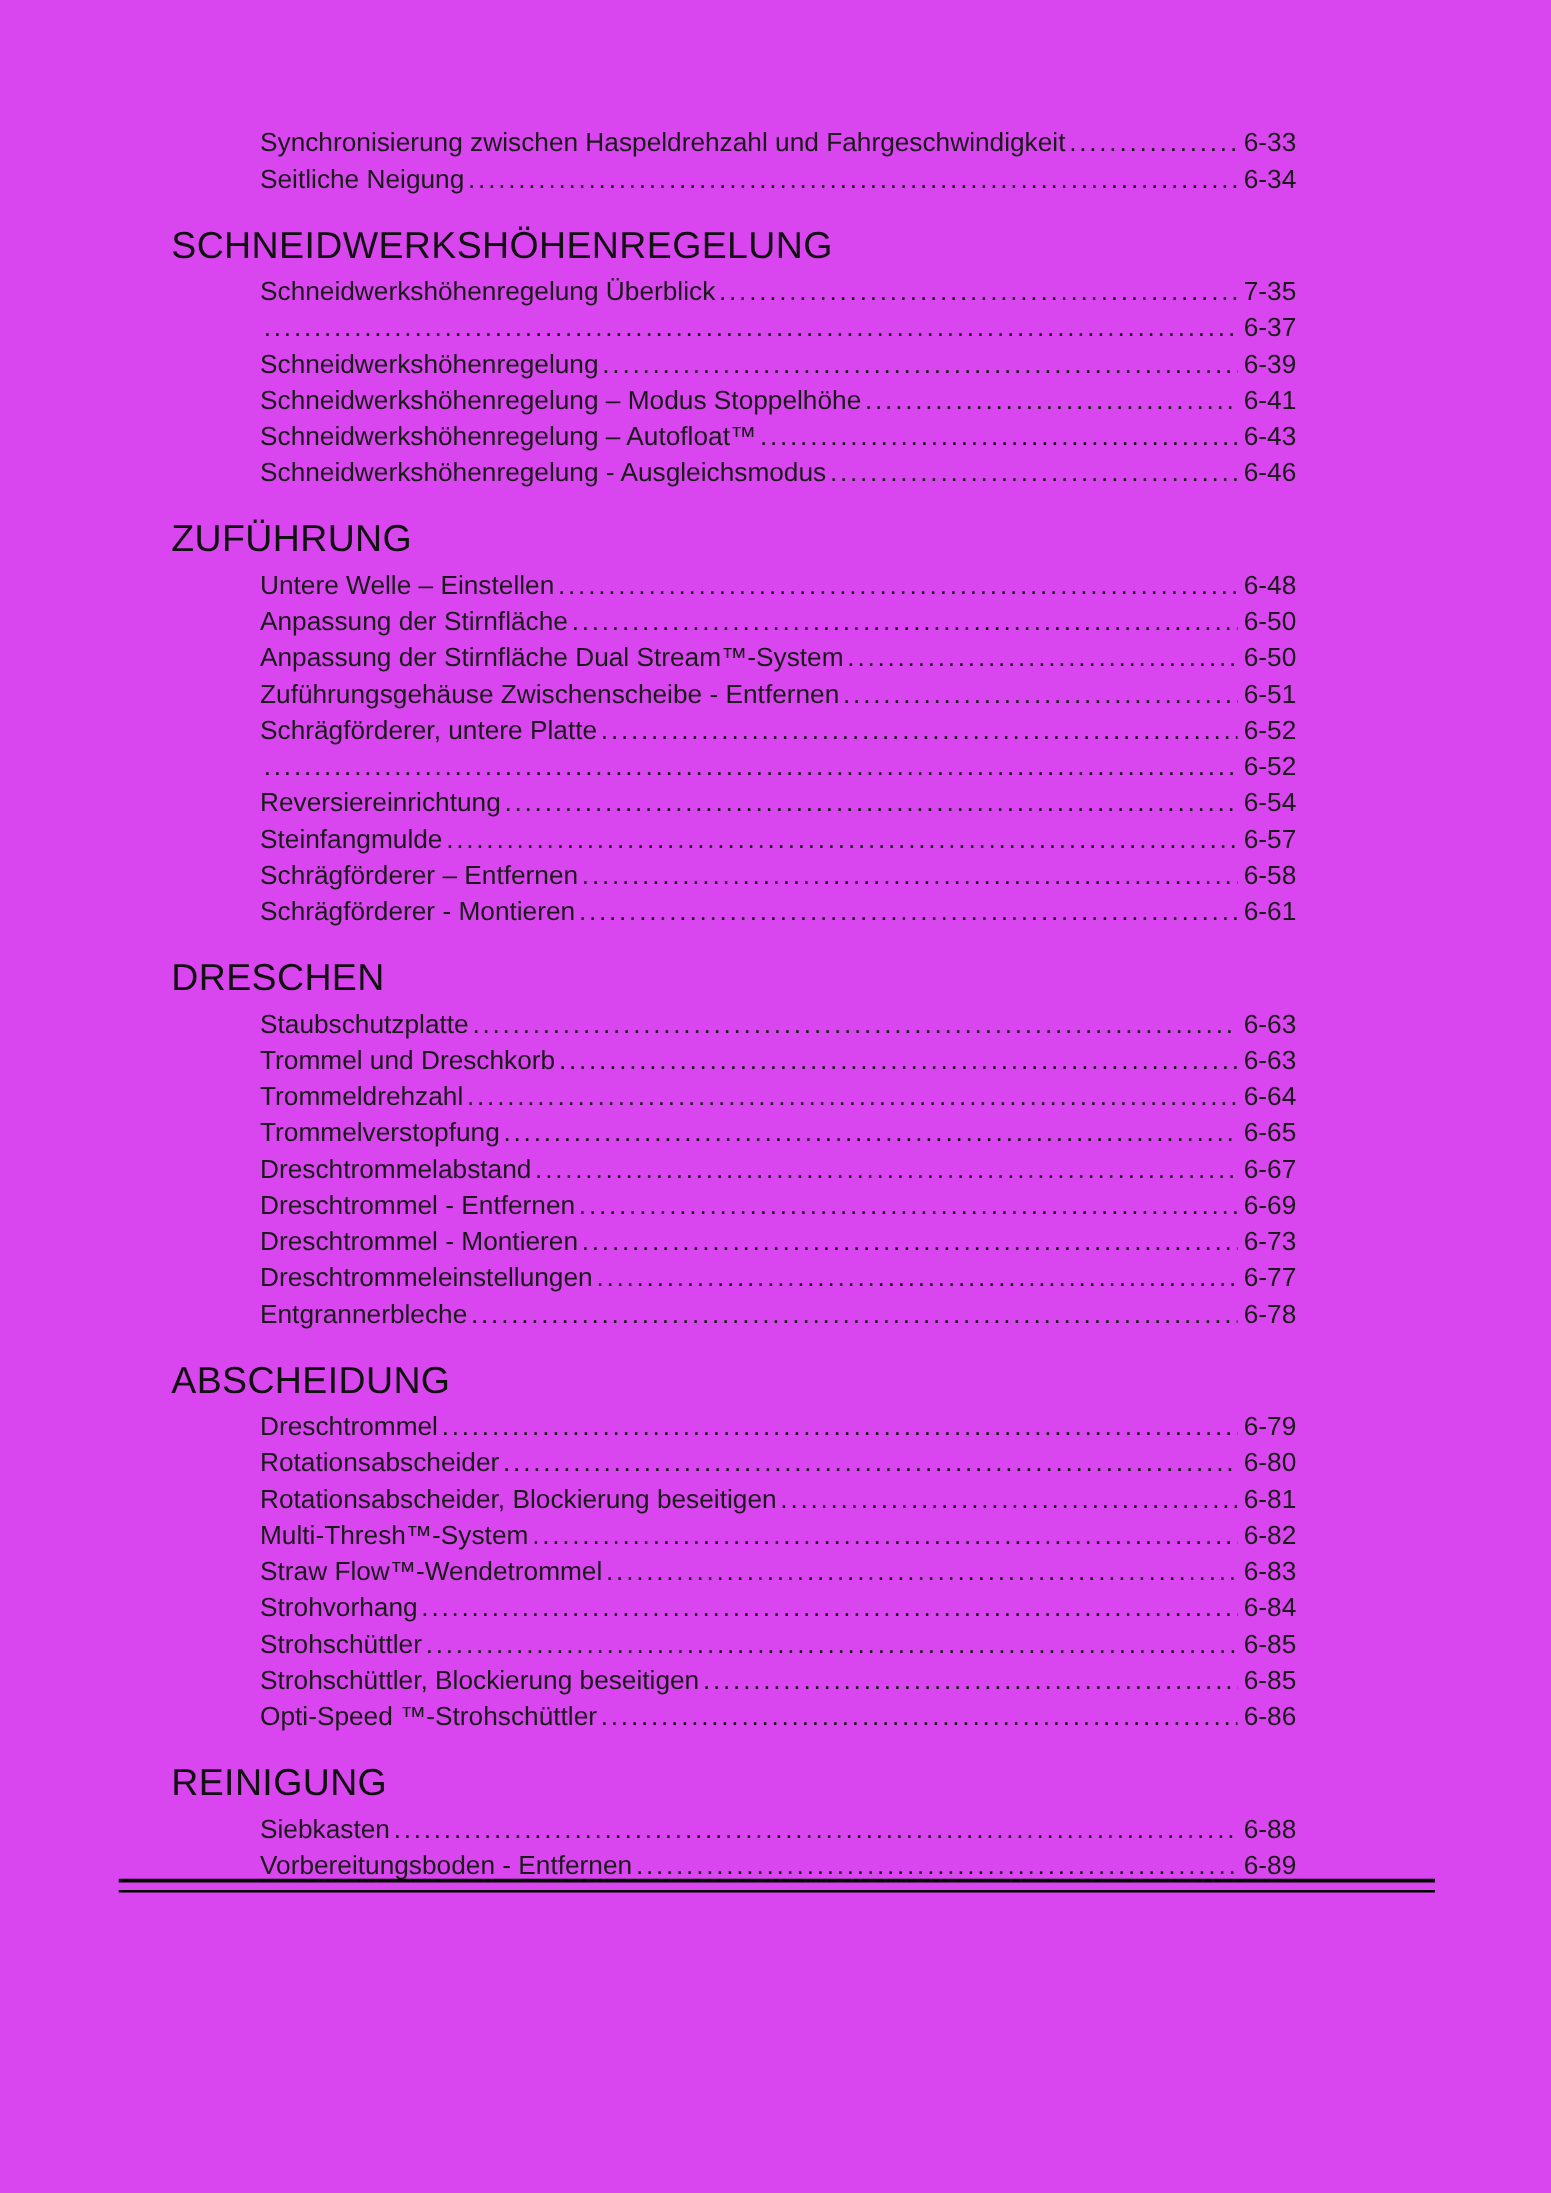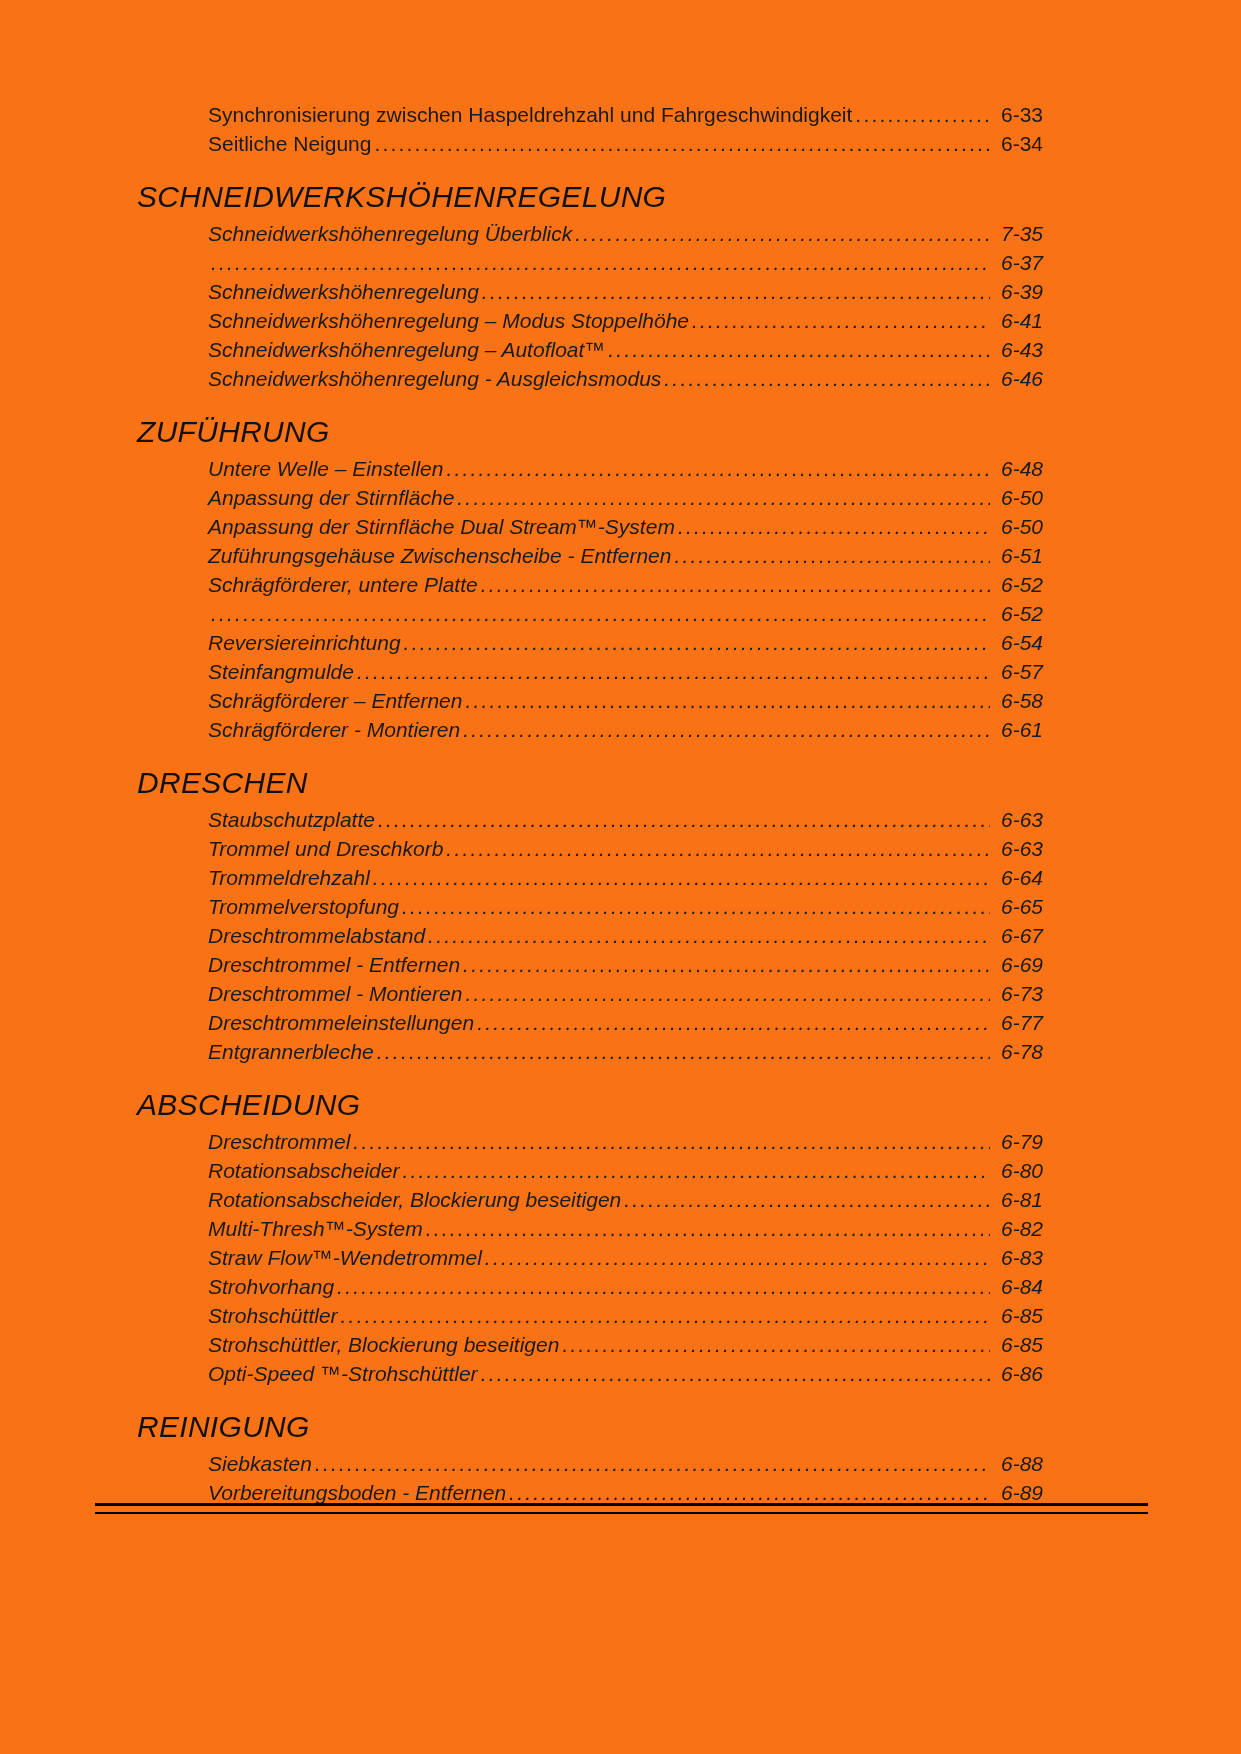--- a/index.html
+++ b/index.html
@@ -8,21 +8,21 @@
     width: 1241px;
     height: 1754px;
     position: relative;
     overflow: hidden;
     font-family: "Liberation Sans", sans-serif;
     color: #1a1a1a;
   }
   .page {
     position: absolute;
     inset: 0;
-    background: #f97316;
+    background: #d946ef;
   }
   .toc {
     position: absolute;
     top: 100px;
     left: 137px;
     width: 906px;
   }
   .toc-entry {
     display: flex;
     align-items: baseline;
@@ -35,24 +35,23 @@
     flex: 1 1 0;
     min-width: 0;
     overflow: hidden;
     white-space: nowrap;
     letter-spacing: 2.2px;
     margin: 0 5px 0 3px;
     color: #1a1a1a;
   }
   .toc-page {
     white-space: nowrap;
-    text-align: right;
     min-width: 48px;
   }
-  .toc-section { margin-top: 22px; font-style: italic; }
+  .toc-section { margin-top: 22px; }
   .section-heading {
     font-size: 30px;
     font-weight: 400;
     line-height: 34px;
     margin-bottom: 5px;
     letter-spacing: 0.3px;
     color: #111111;
   }
   .footer-rule-thick {
     position: absolute;

